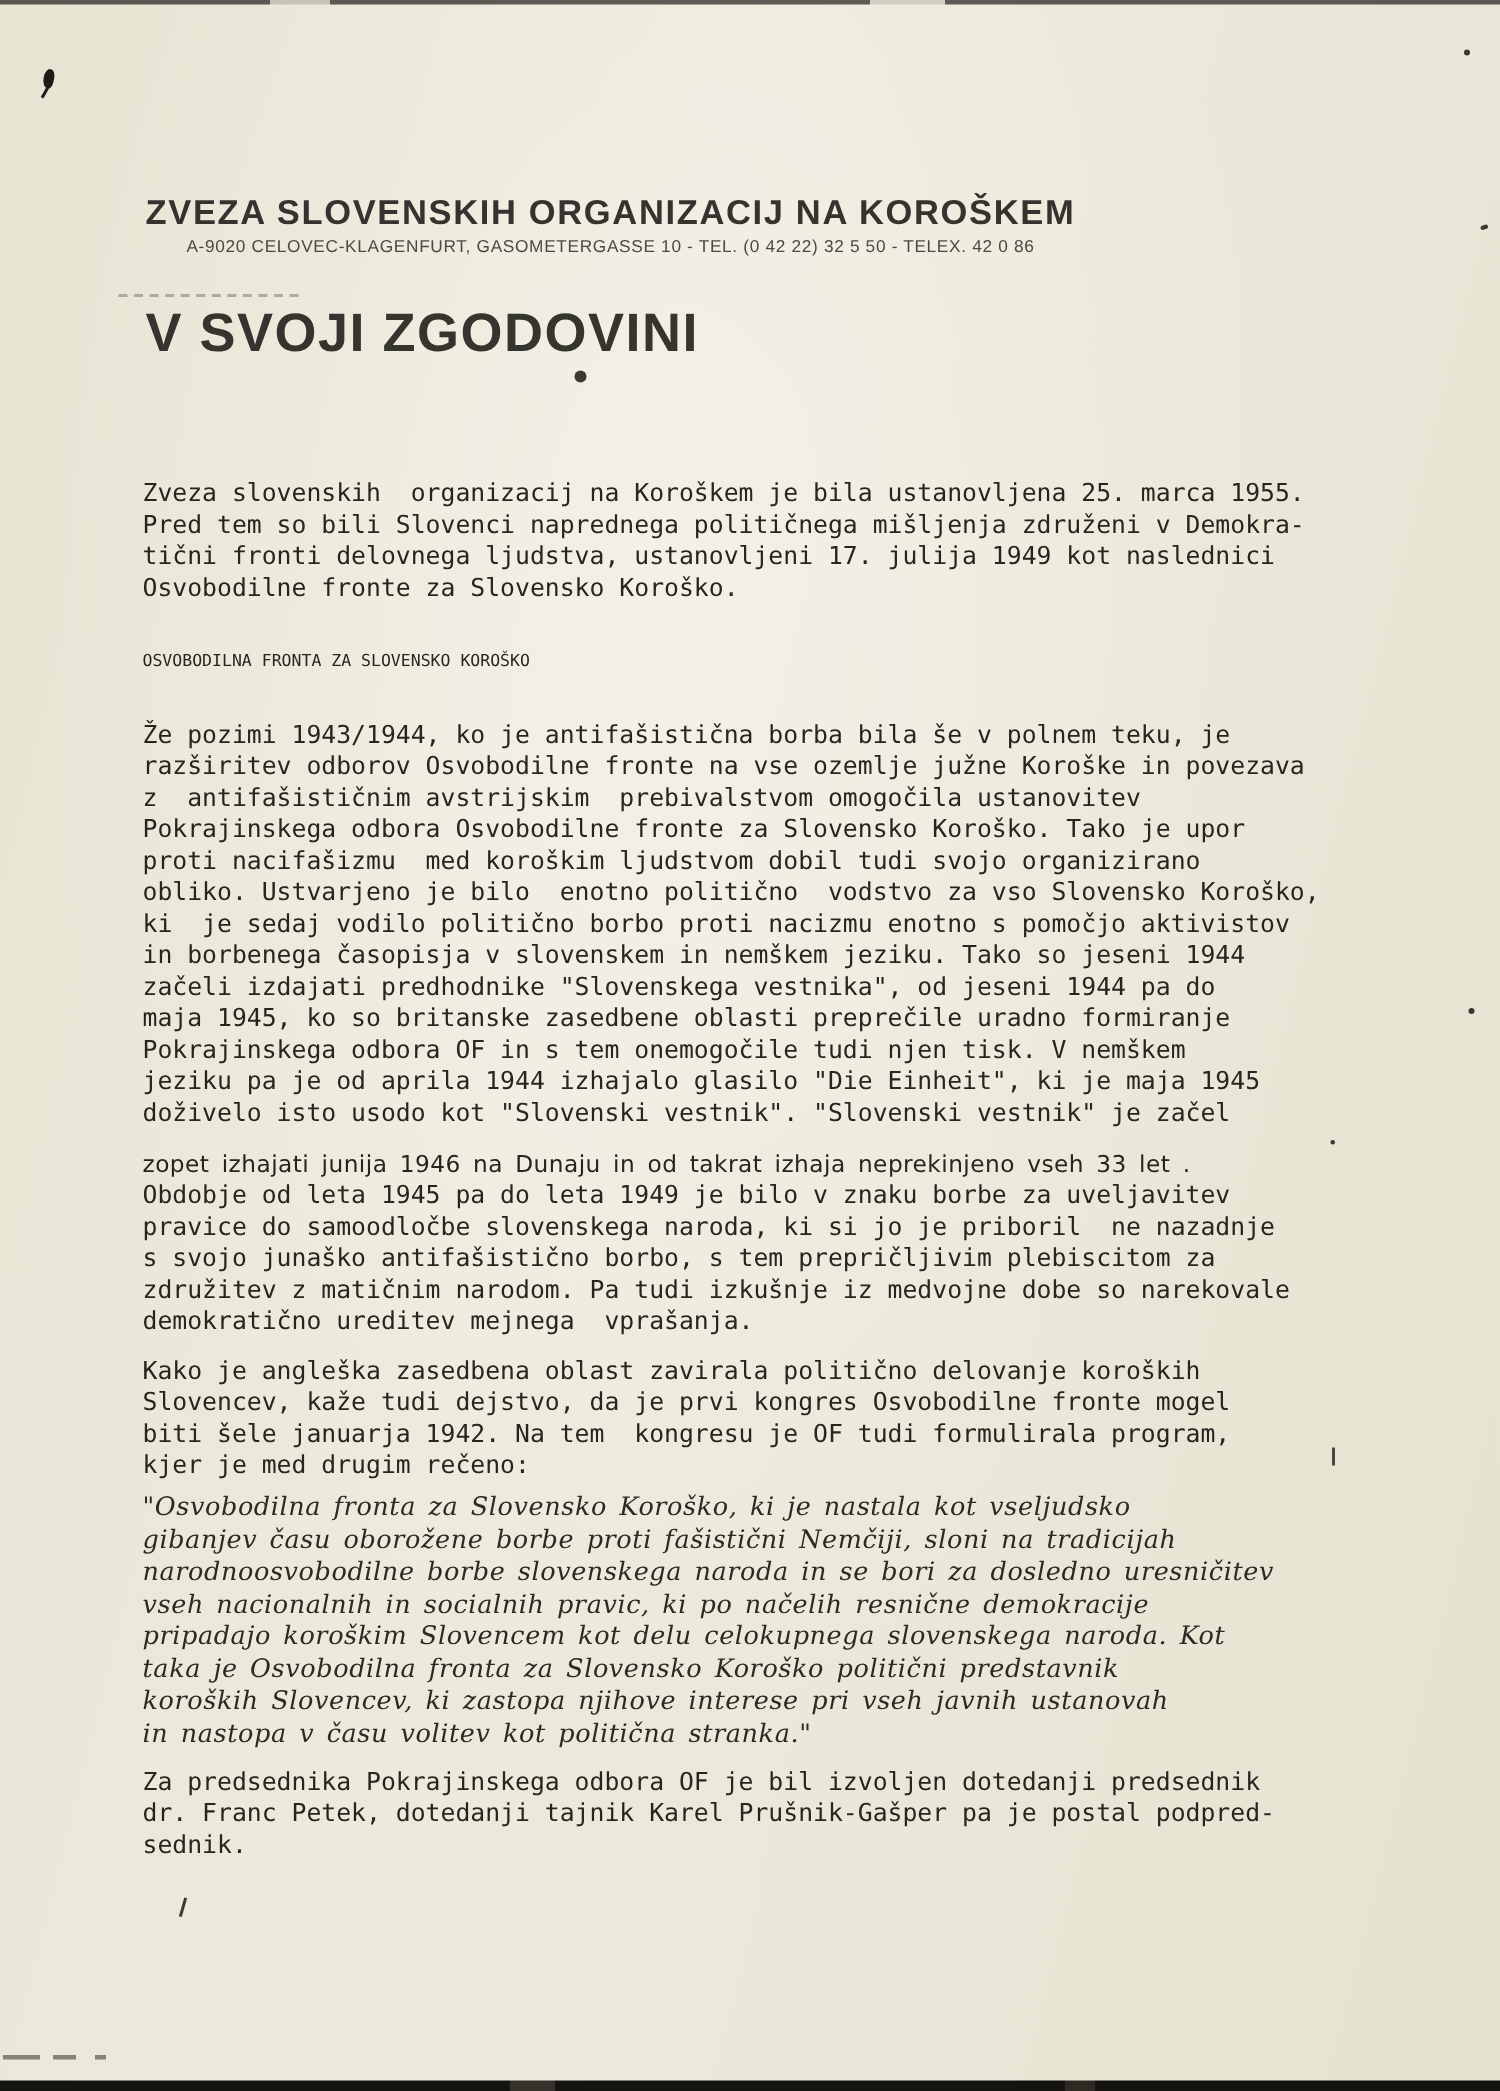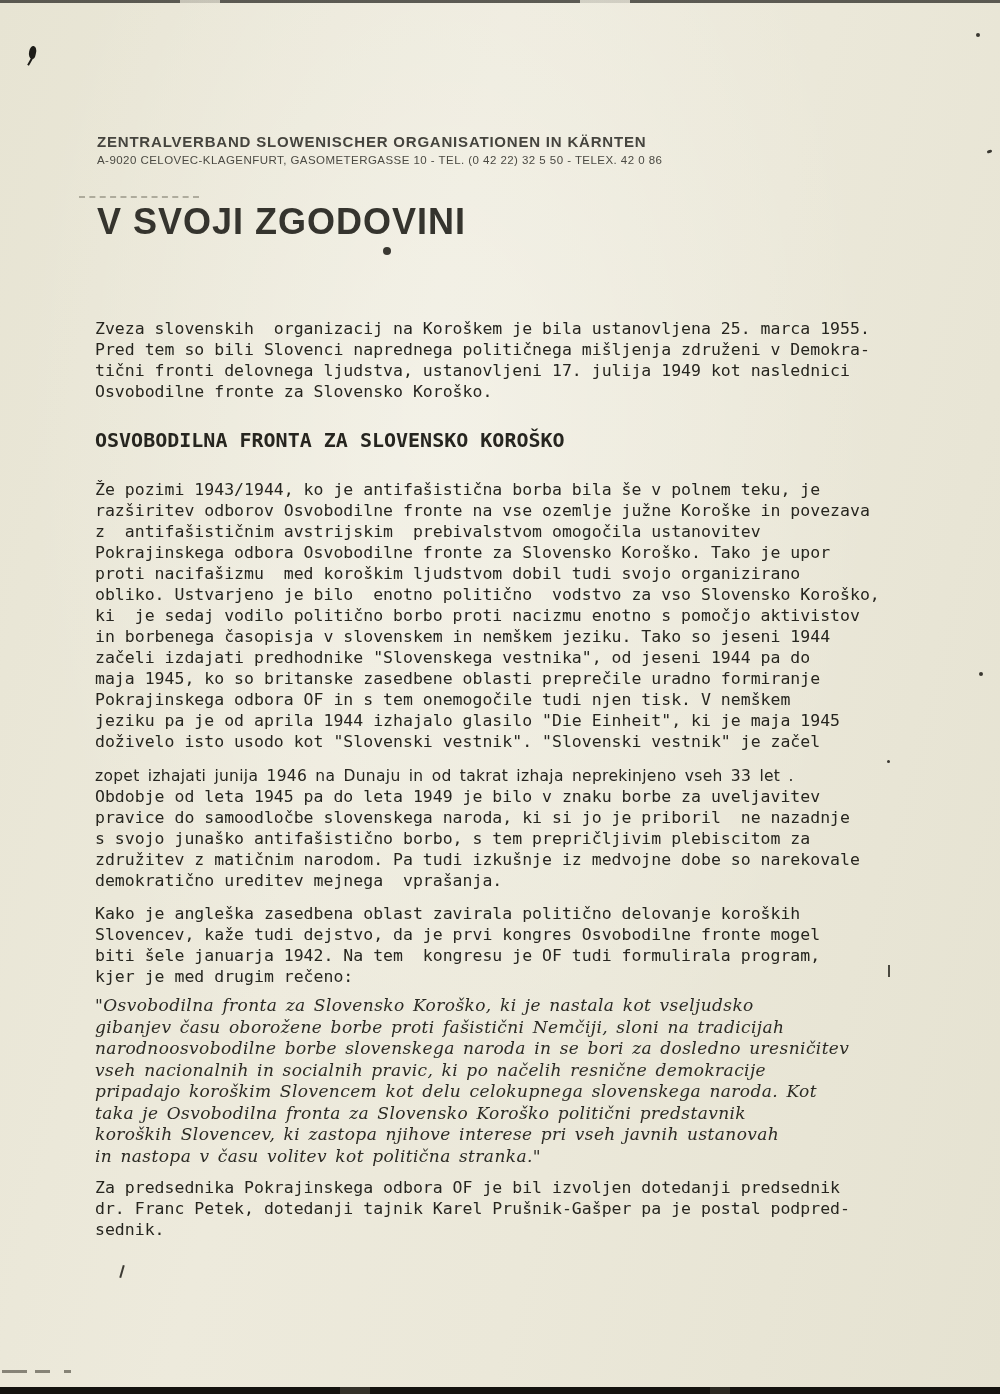--- a/index.html
+++ b/index.html
@@ -53,21 +53,21 @@
 
   .content { position:absolute; left:95px; top:318px; width:834px; }
 
   .para {
     font-family:"DejaVu Sans Mono", monospace;
     font-size:16.5px; line-height:21px;
     white-space:pre-wrap;
     color:#26251f;
   }
   .p-intro     { margin-bottom:28px; }
-  .sec-heading { font-family:"DejaVu Sans Mono", monospace; font-size:20px; line-height:21px; font-weight:bold; margin-bottom:28px; color:#26251f; }
+  .sec-heading { font-family:"DejaVu Sans Mono", monospace; font-size:11px; line-height:21px; font-weight:normal; margin-bottom:28px; color:#26251f; }
   .p-history   { margin-bottom:14px; }
   .p-addendum  {
     font-family:"DejaVu Sans", sans-serif;
     font-size:15.5px; line-height:20px;
     letter-spacing:.3px; word-spacing:3px;
     white-space:pre-wrap; color:#26251f;
   }
   .p-1945      { margin-bottom:12px; }
   .p-english   { margin-bottom:8px; }
   .quote {
@@ -99,21 +99,21 @@
 
   <div class="top-edge"></div>
 
   <div class="mark-comma"></div>
   <div class="speck" style="left:976px; top:33px; width:4px; height:4px;"></div>
   <div class="speck" style="left:987px; top:150px; width:5px; height:3px; border-radius:40%; transform:rotate(-20deg);"></div>
   <div class="speck" style="left:979px; top:672px; width:4px; height:4px;"></div>
   <div class="speck" style="left:887px; top:760px; width:3px; height:3px;"></div>
 
   <div class="letterhead">
-    <div class="lh2">ZENTRALVERBAND SLOWENISCHER ORGANISATIONEN IN KÄRNTEN</div>
+    <div class="lh1">ZVEZA SLOVENSKIH ORGANIZACIJ NA KOROŠKEM</div>
     <div class="lh3">A-9020 CELOVEC-KLAGENFURT, GASOMETERGASSE 10 - TEL. (0 42 22) 32 5 50 - TELEX. 42 0 86</div>
   </div>
 
   <div class="dashed-rule"></div>
 
   <div class="page-title">V SVOJI ZGODOVINI</div>
 
   <div class="bullet-mark"></div>
 
   <div class="content">

